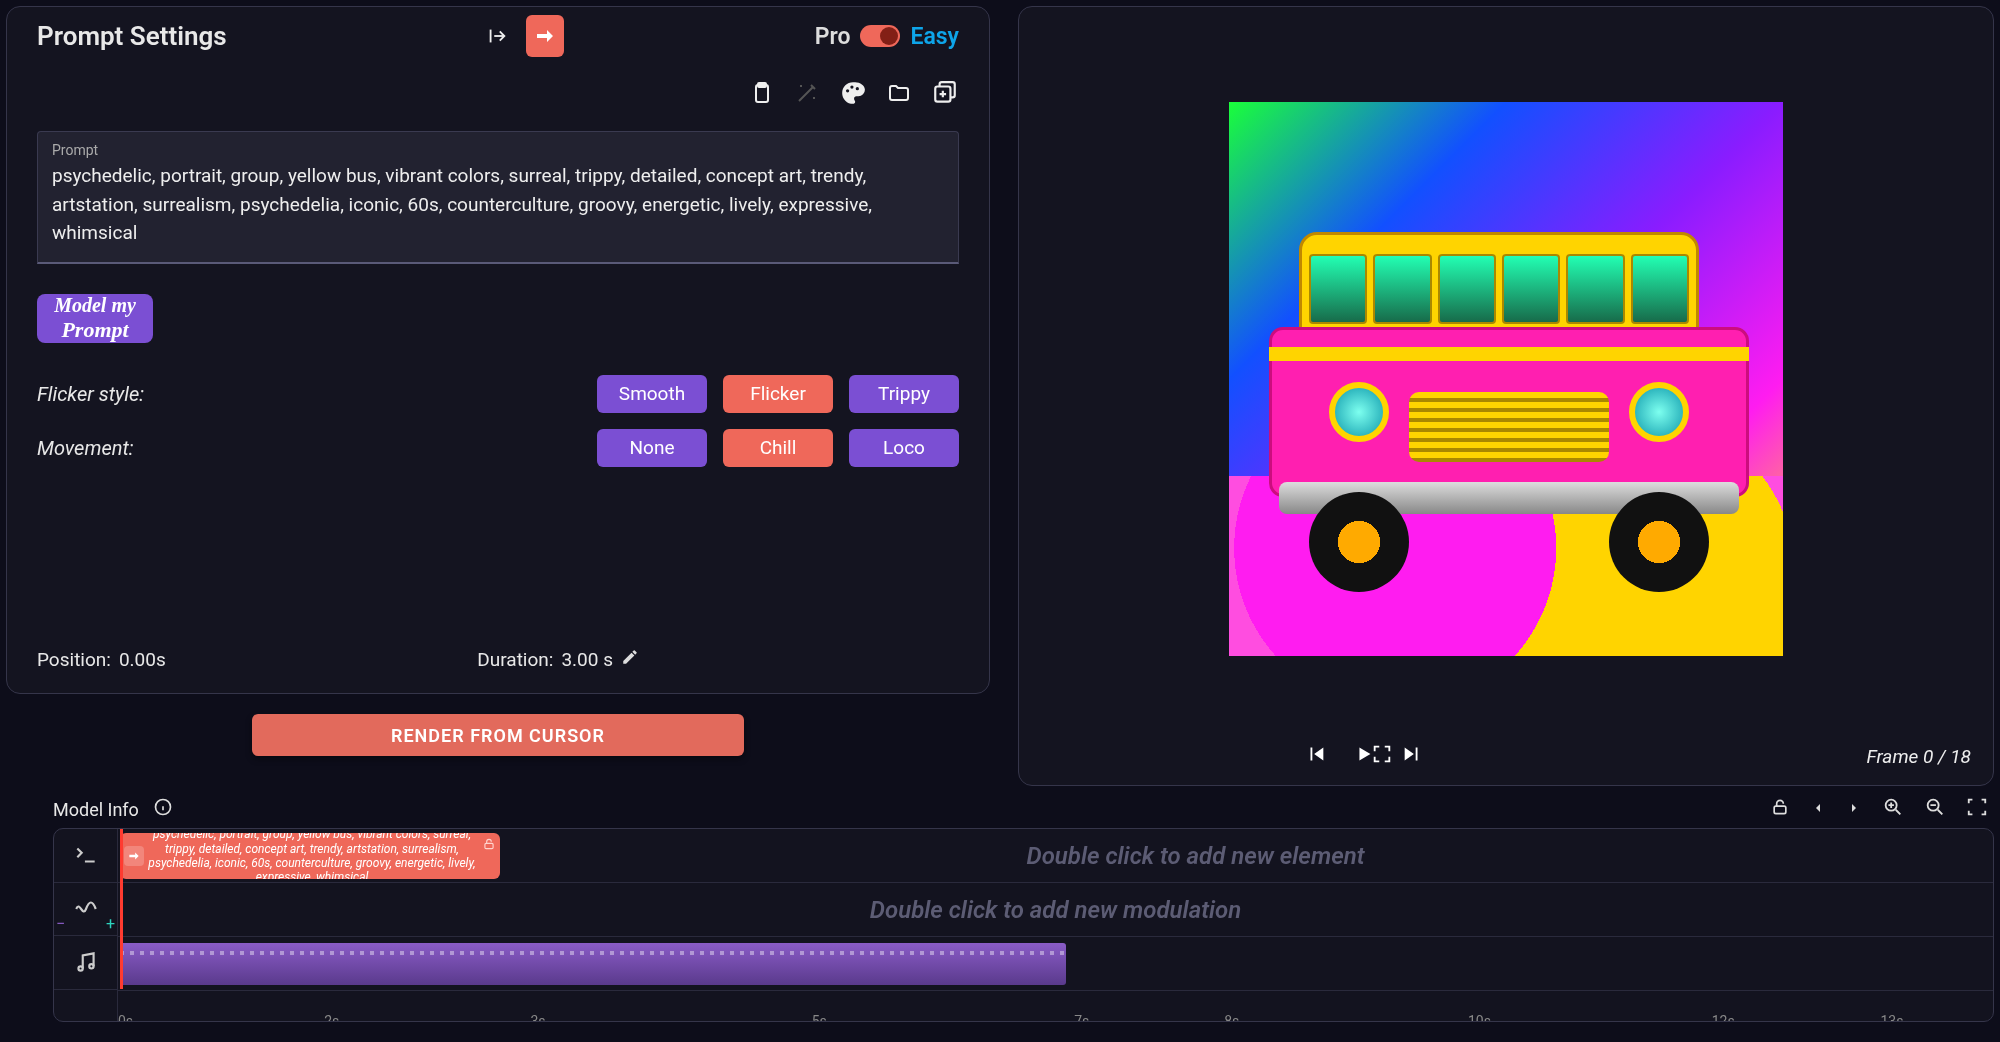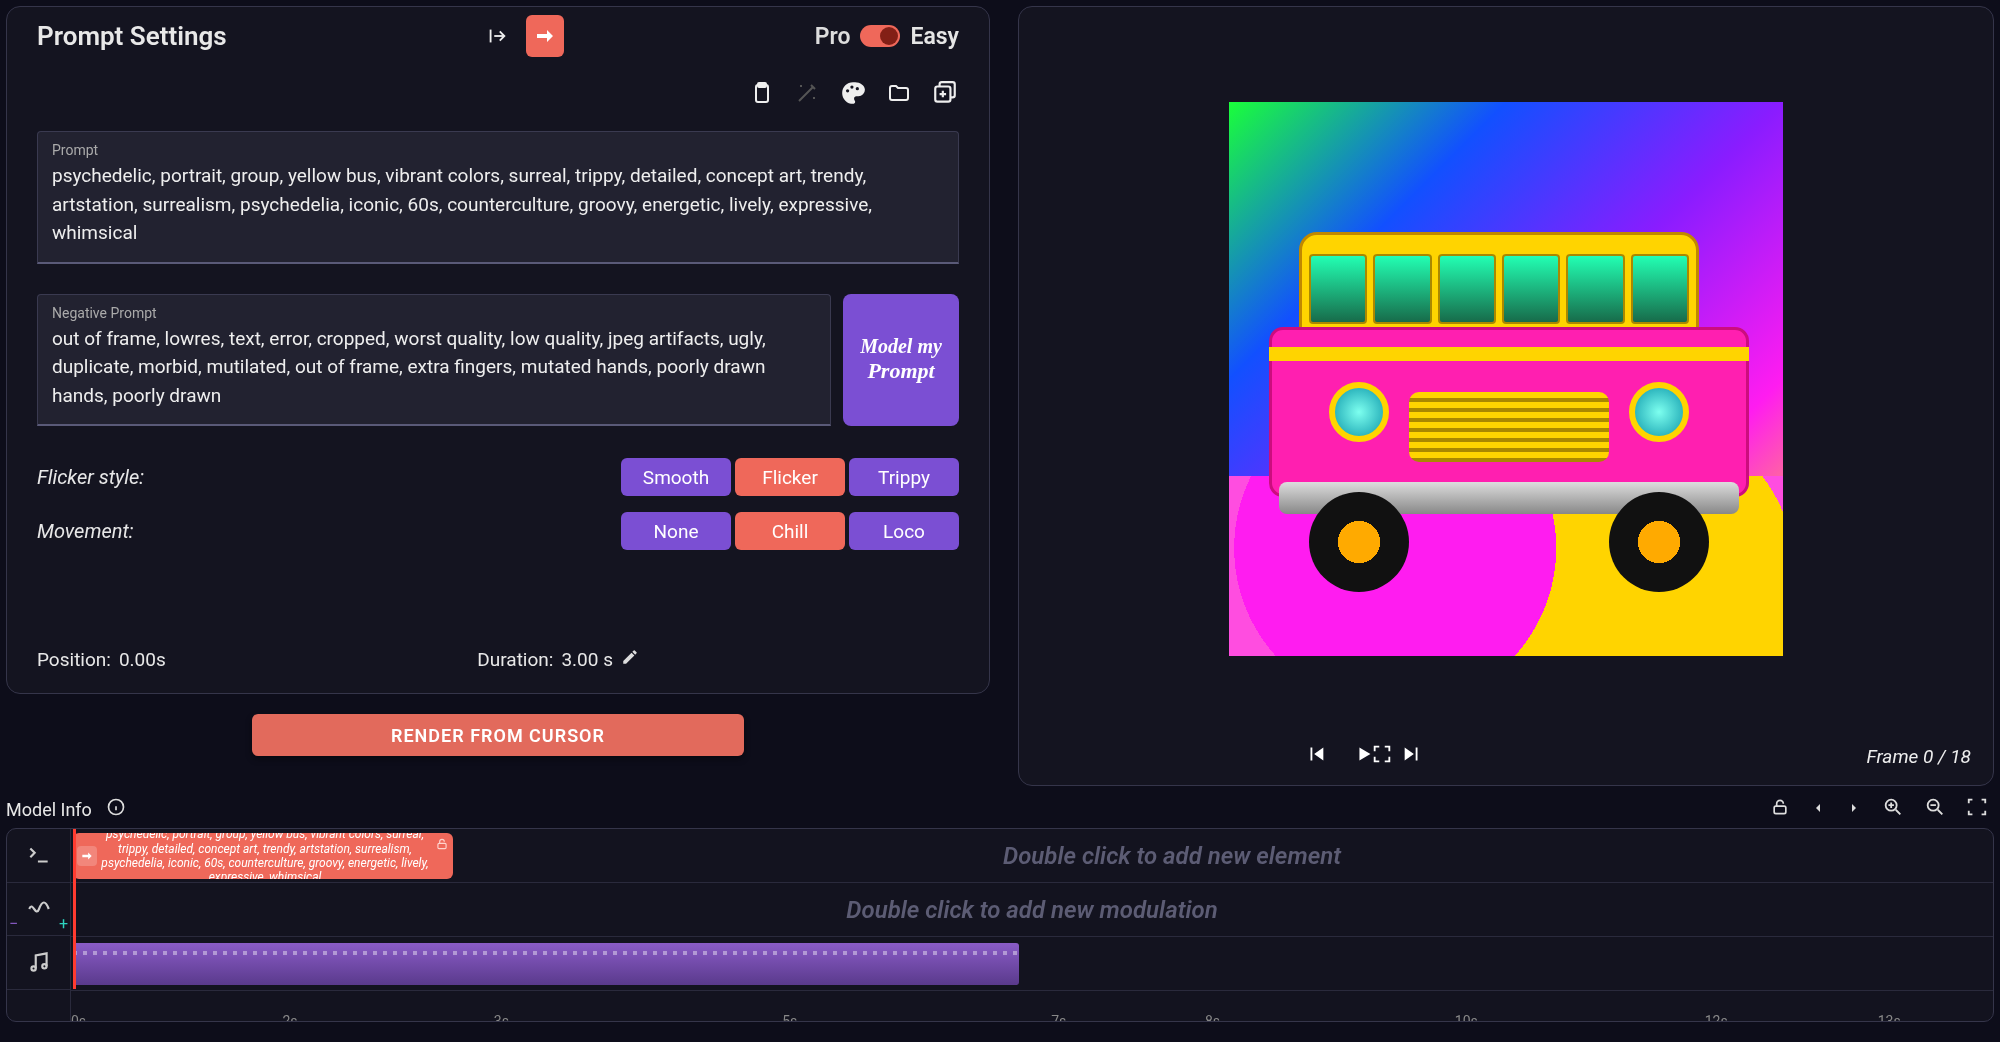--- a/index.html
+++ b/index.html
@@ -52,21 +52,21 @@
     border-radius: 6px;
     cursor: pointer;
     color: #eee;
   }
   .tab-icon-btn.active { background: #ef685a; }
   .mode-switch {
     display: flex; align-items: center; gap: 10px;
     font-size: 23px; font-weight: 600;
   }
   .mode-pro { color: #ddd; }
-  .mode-easy { color: #e5e5e5; }
+  .mode-easy { color: #0ea5e9; }
   .toggle {
     width: 40px; height: 22px; border-radius: 11px;
     background: #ef685a; position: relative;
   }
   .toggle::after {
     content: ''; position: absolute; right: 2px; top: 2px;
     width: 18px; height: 18px; border-radius: 50%; background: #831f16;
   }
   .toolbar-row {
     display: flex; justify-content: flex-end; gap: 18px;
@@ -96,21 +96,21 @@
   .pimp-btn {
     width: 116px; background: #7b4fd3; border-radius: 8px;
     display: flex; align-items: center; justify-content: center; flex-direction: column;
     color: #fff; font-family: cursive; font-weight: 700; font-style: italic;
     cursor: pointer; text-align: center;
   }
   .opt-row {
     display: flex; align-items: center; margin-bottom: 16px;
   }
   .opt-label { font-size: 20px; flex: 1; font-style: italic; }
-  .opt-btns { display: flex; gap: 4px; }
+  .opt-btns { display: flex; gap: 16px; }
   .opt-btn {
     width: 110px; height: 38px; border-radius: 6px;
     display: flex; align-items: center; justify-content: center;
     font-size: 19px; cursor: pointer;
     background: #7b4fd3; color: #fff;
   }
   .opt-btn.selected { background: #ef685a; }
   .pos-dur-row {
     display: flex; align-items: center; margin-top: auto; font-size: 19px;
   }
@@ -156,21 +156,21 @@
   .bus-bumper { position:absolute; left:10px; top:250px; width:460px; height:32px; background:linear-gradient(#ddd,#888); border-radius:8px;}
   .bus-wheel { position:absolute; top:260px; width:100px; height:100px; border-radius:50%; background:radial-gradient(#ffaa00 0 30%,#111 30% 100%);}
   .ground { position:absolute; left:0; bottom:0; width:100%; height:180px; background:radial-gradient(circle at 30% 40%,#ff1cf0 0 40%,transparent 40%),radial-gradient(circle at 70% 60%,#ffd400 0 45%,transparent 45%),#ff4de0;}
   .player-bar {
     display: flex; align-items: center; padding: 8px 6px 0 6px;
   }
   .player-ctrls { display: flex; gap: 26px; margin: 0 auto; }
   .pc-btn { cursor: pointer; color: #fff; }
   .frame-label { font-size: 19px; color:#eee; }
 
-  .bottom-area { padding: 10px 6px 0 6px; }
+  .bottom-area { padding: 10px 6px 0 6px; margin-left: 47px; }
   .model-info-row { display: flex; align-items: center; gap: 8px; font-size: 18px; margin-bottom: 6px; }
   .model-info-row .spacer { flex: 1; }
   .mi-btn { cursor: pointer; color: #ddd; padding: 0 6px; }
 
   .timeline-box {
     border: 1px solid #35354a; border-radius: 10px; background: #13131f;
     display: flex; height: 194px; overflow: hidden;
   }
   .tl-left { width: 64px; border-right: 1px solid #2a2a3c; display: flex; flex-direction: column; }
   .tl-left-row { flex: 1; display: flex; align-items: center; justify-content: center; color: #ccc; border-bottom: 1px solid #2a2a3c; position:relative;}
@@ -266,24 +266,20 @@
             </svg>
         </div>
       </div>
 
       <div class="prompt-box">
         <div class="prompt-label">Prompt</div>
         <div class="prompt-text">psychedelic, portrait, group, yellow bus, vibrant colors, surreal, trippy, detailed, concept art, trendy, artstation, surrealism, psychedelia, iconic, 60s, counterculture, groovy, energetic, lively, expressive, whimsical</div>
       </div>
 
       <div class="neg-row">
-        <div class="prompt-box">
-          <div class="prompt-label">Negative Prompt</div>
-          <div class="prompt-text">out of frame, lowres, text, error, cropped, worst quality, low quality, jpeg artifacts, ugly, duplicate, morbid, mutilated, out of frame, extra fingers, mutated hands, poorly drawn hands, poorly drawn</div>
-        </div>
         <div class="pimp-btn">
           <div style="font-size:20px;">Model my</div>
           <div style="font-size:22px;">Prompt</div>
         </div>
       </div>
 
       <div class="opt-row">
         <div class="opt-label">Flicker style:</div>
         <div class="opt-btns" id="flicker-btns">
             <div class="opt-btn">Smooth</div>

